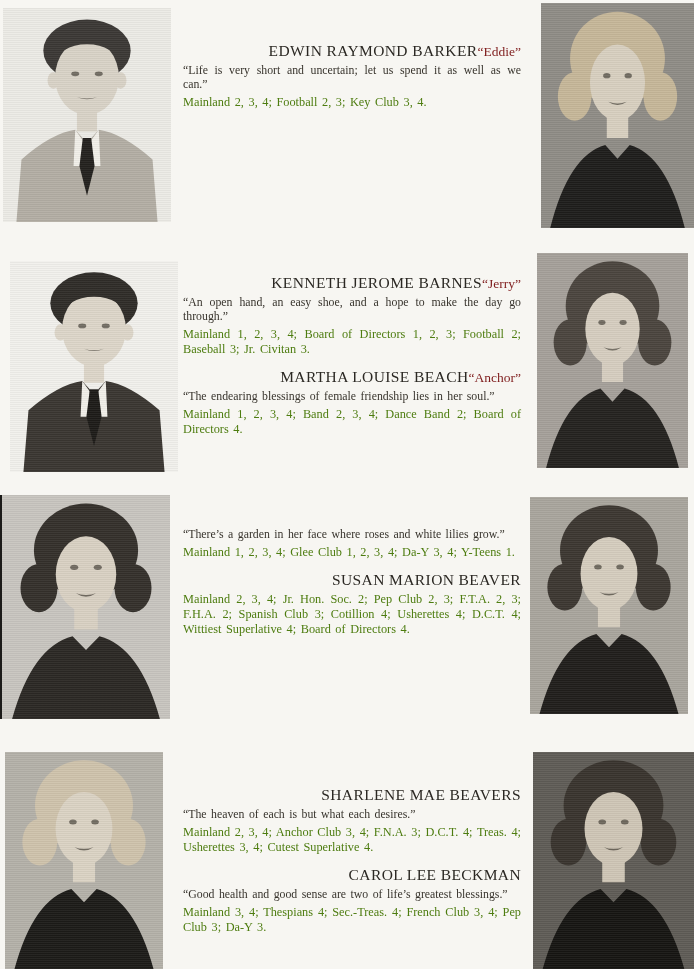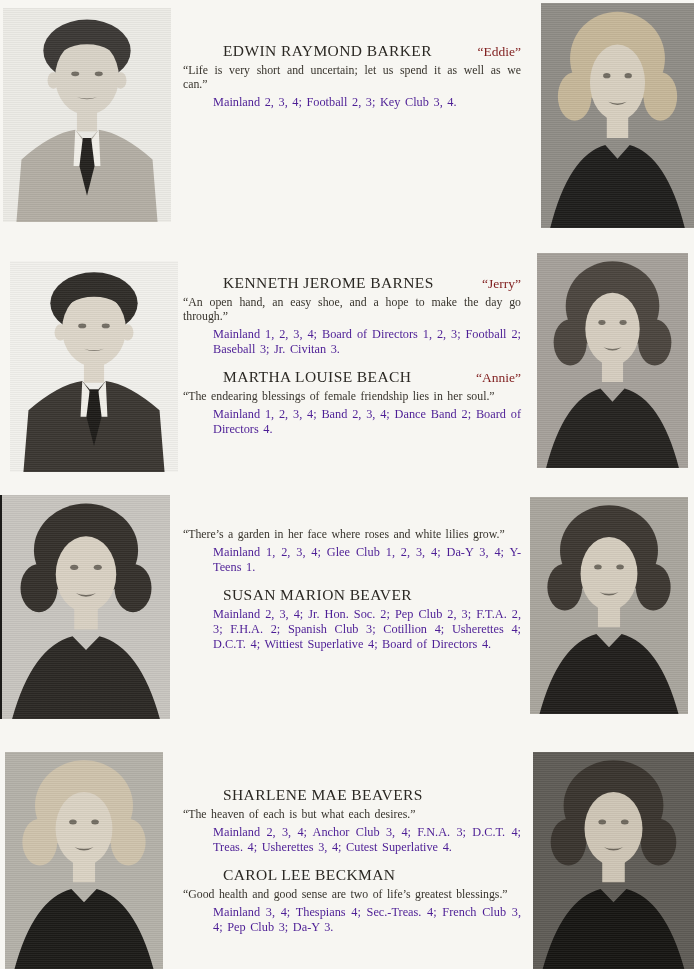--- a/index.html
+++ b/index.html
@@ -34,37 +34,35 @@
   .photo-6{left:5px;  top:752px;width:158px;height:217px;}
   .photo-7{left:533px;top:752px;width:161px;height:217px;}
   
   .text-row{position:absolute;left:183px;width:338px;}
   .text-row-0{top:42px;}
   .text-row-1{top:274px;}
   .text-row-2{top:527px;}
   .text-row-3{top:786px;}
   .entry{margin-bottom:11px;}
   .entry-header{
-    display:flex;justify-content:space-between;align-items:baseline;
+    display:flex;justify-content:flex-end;align-items:baseline;
     margin-bottom:3px;
-    margin-left:40px;
   }
   .entry-name{
     font-size:15.5px;letter-spacing:.4px;color:#2b2823;white-space:nowrap;
   }
   .entry-nickname{font-size:13.5px;color:#7f1d1d;}
   .entry-quote{
     font-size:11.8px;line-height:1.2;
     text-align:justify;color:#38342d;margin-bottom:4px;
     word-spacing:1.5px;
   }
   .entry-activities{
-    font-size:12.3px;line-height:1.22;text-align:justify;color:#4c1d95;
+    font-size:12.3px;line-height:1.22;text-align:justify;color:#4d7c0f;
     word-spacing:1.5px;
-    margin-left:30px;
   }
 </style>
 </head>
 <body>
 
 <div class="page">
 
   <div class="photo photo-0 male" title="young-man-dark-swept-hair-light-suit-dark-tie" style="--bg: #ecebe6; --hair: #3b3835; --skin: #d9d3c7; --top: #b3aea4; --tie: #23211e;">
     <svg viewBox="0 0 100 130" preserveAspectRatio="none">
       <rect class="p-bg" x="0" y="0" width="100" height="130"></rect>
@@ -329,21 +327,21 @@
       <div class="entry-header">
         <span class="entry-name">KENNETH JEROME BARNES</span>
         <span class="entry-nickname">“Jerry”</span>
       </div>
       <div class="entry-quote">“An open hand, an easy shoe, and a hope to make the day go through.”</div>
       <div class="entry-activities">Mainland 1, 2, 3, 4; Board of Directors 1, 2, 3; Football 2; Baseball 3; Jr. Civitan 3.</div>
     </div>
     <div class="entry">
       <div class="entry-header">
         <span class="entry-name">MARTHA LOUISE BEACH</span>
-        <span class="entry-nickname">“Annie”</span>
+        <span class="entry-nickname">“Anchor”</span>
       </div>
       <div class="entry-quote">“The endearing blessings of female friendship lies in her soul.”</div>
       <div class="entry-activities">Mainland 1, 2, 3, 4; Band 2, 3, 4; Dance Band 2; Board of Directors 4.</div>
     </div>
   </div>
 
   <div class="text-row text-row-2">
     <div class="entry">
       <div class="entry-quote">“There’s a garden in her face where roses and white lilies grow.”</div>
       <div class="entry-activities">Mainland 1, 2, 3, 4; Glee Club 1, 2, 3, 4; Da-Y 3, 4; Y-Teens 1.</div>

